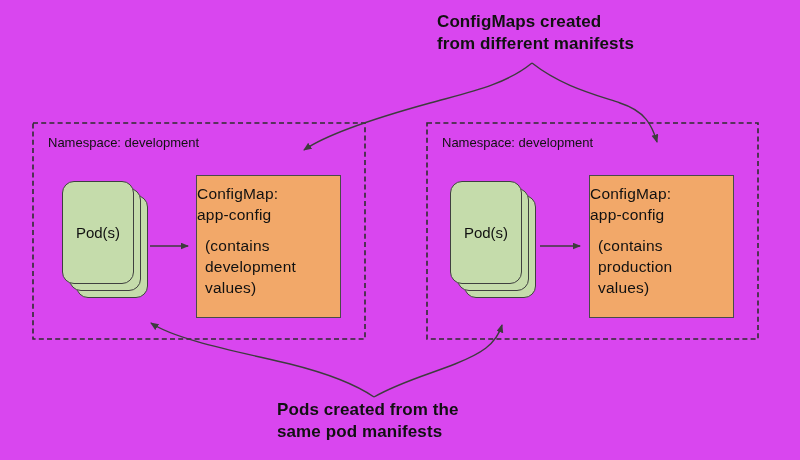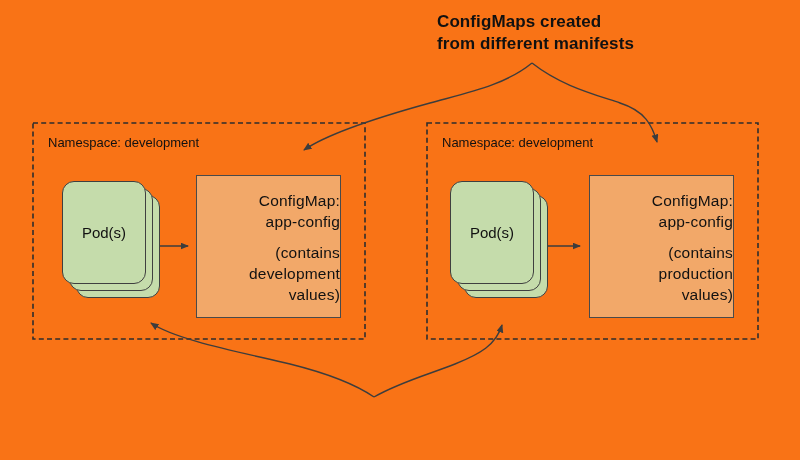--- a/index.html
+++ b/index.html
@@ -4,21 +4,21 @@
 <style>
   html, body {
     margin: 0;
     padding: 0;
     background: #ffffff;
   }
   #stage {
     position: relative;
     width: 800px;
     height: 460px;
-    background: #f97316;
+    background: #d946ef;
     font-family: "Liberation Sans", "DejaVu Sans", sans-serif;
     color: var(--text-color, #111);
     overflow: hidden;
   }
   .abs { position: absolute; }
   .preline { white-space: pre-line; }
 
   
   .annotation {
     font-weight: bold;
@@ -56,21 +56,21 @@
     stroke-width: 1.4;
   }
 
   
   .pod-stack {
     width: 96px;
     height: 119px;
   }
   .pod-card {
     position: absolute;
-    width: 84px;
+    width: 72px;
     height: 103px;
     background: var(--pod-fill, #c5dcab);
     border: 1.6px solid var(--pod-border, #3f3f3f);
     border-radius: 12px;
     box-sizing: border-box;
   }
   .pod-card.back2 { left: 14px; top: 14px; }
   .pod-card.back1 { left: 7px;  top: 7px;  }
   .pod-card.front { left: 0;    top: 0;
     display: flex; align-items: center; justify-content: center;
@@ -80,25 +80,25 @@
     color: var(--text-color, #111);
   }
 
   
   .configmap {
     width: 145px;
     height: 143px;
     background: var(--configmap-fill, #f2a869);
     border: 1.8px solid var(--configmap-border, #4a4a4a);
     box-sizing: border-box;
-    text-align: right;
+    text-align: left;
     font-size: 15.5px;
     line-height: 21px;
     letter-spacing: 0.2px;
-    padding-top: 14px;
+    padding-top: 7px;
   }
   .configmap .cm-body { margin-top: 10px; margin-left: 8px; }
 </style>
 </head>
 <body>
 
 <div id="stage">
 
   <svg id="overlay" viewBox="0 0 800 460">
     <defs>
@@ -116,20 +116,22 @@
     <path class="arrow" d="M374,397 C352,382 322,372 290,364 C240,352 176,340 151,323" marker-end="url(#arrowhead)"></path>
     <path class="arrow" d="M374,397 C400,382 430,374 455,364 C480,354 496,345 502,325" marker-end="url(#arrowhead)"></path>
 
     <line class="arrow-straight" x1="150" y1="246" x2="188" y2="246" marker-end="url(#arrowhead)"></line>
     <line class="arrow-straight" x1="540" y1="246" x2="580" y2="246" marker-end="url(#arrowhead)"></line>
   </svg>
 
   <div class="abs annotation preline" style="left:437px; top:11px;">ConfigMaps created
 from different manifests</div>
 
+  <div class="abs annotation preline" style="left:277px; top:399px;">Pods created from the
+same pod manifests</div>
 
   <div class="abs ns-label" style="left:48px; top:135px;">Namespace: development</div>
 
   <div class="abs pod-stack" style="left:62px; top:181px;">
     <div class="pod-card back2"></div>
     <div class="pod-card back1"></div>
     <div class="pod-card front">
       <span class="pod-label">Pod(s)</span>
     </div>
   </div>

